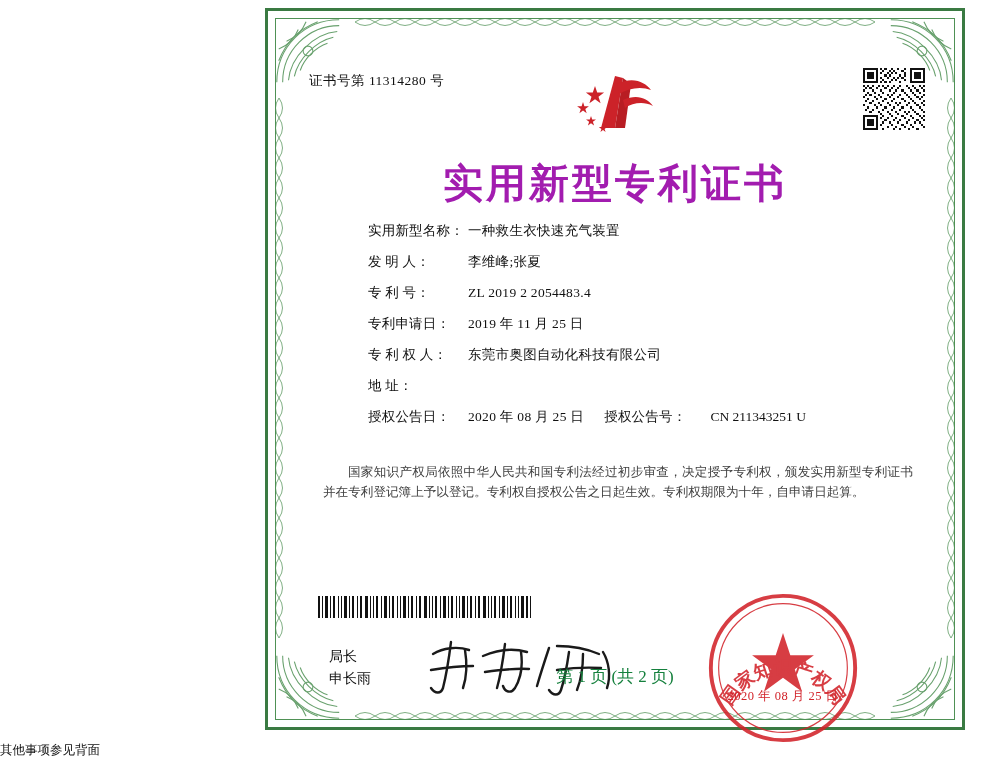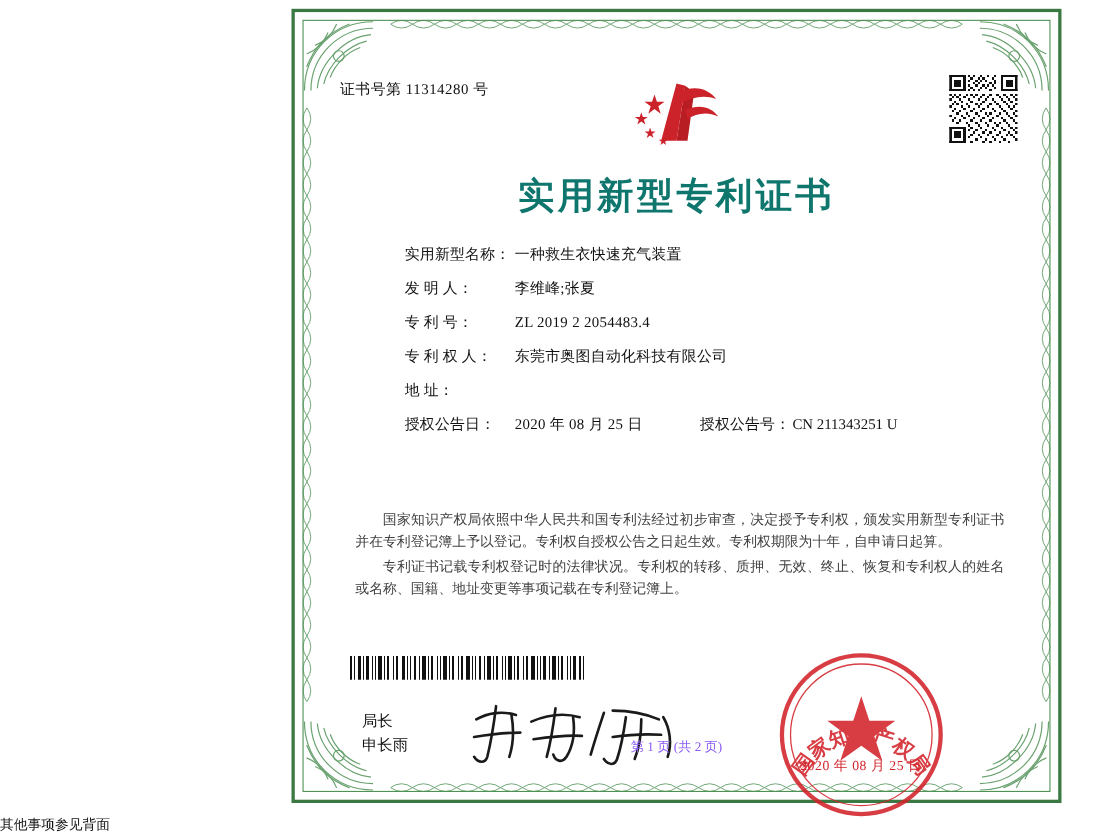--- a/index.html
+++ b/index.html
@@ -96,24 +96,24 @@
     width: 62px;
     height: 62px;
   }
 
   .title {
     position: absolute;
     left: 0;
     right: 0;
     top: 128px;
     text-align: center;
-    font-size: 33px;
+    font-size: 40px;
     font-weight: bold;
     letter-spacing: 3px;
-    color: #0f766e;
+    color: #a21caf;
     font-family: "DejaVu Serif", "Liberation Serif", serif;
   }
 
   .fields {
     position: absolute;
     left: 40px;
     right: 30px;
     top: 196px;
     font-size: 13.5px;
     line-height: 1;
@@ -136,25 +136,25 @@
     letter-spacing: 0.3px;
   }
   .field-row-dual {
     display: flex;
     align-items: baseline;
     margin-bottom: 17.5px;
     white-space: nowrap;
   }
   .dual-second-label {
     display: inline-block;
-    margin-left: 52px;
+    margin-left: 20px;
     letter-spacing: 0.2px;
   }
   .dual-second-value {
-    margin-left: 2px;
+    margin-left: 24px;
   }
 
   .paragraphs {
     position: absolute;
     left: 36px;
     right: 30px;
     top: 434px;
     font-size: 12.6px;
     line-height: 1.62;
     color: #404040;
@@ -208,22 +208,22 @@
     width: 220px;
     height: 70px;
   }
 
   .page-footer {
     position: absolute;
     left: 0;
     right: 0;
     bottom: 22px;
     text-align: center;
-    font-size: 12px;
-    color: #8b5cf6;
+    font-size: 17px;
+    color: #15803d;
   }
 
   .outside-footer {
     position: absolute;
     left: 0;
     right: 0;
     top: 742px;
     text-align: left;
     font-size: 12.5px;
     color: #111;
@@ -542,37 +542,40 @@
       </div>
       <div class="field-row">
         <span class="field-label">发 明 人：</span>
         <span class="field-value">李维峰;张夏</span>
       </div>
       <div class="field-row">
         <span class="field-label">专 利 号：</span>
         <span class="field-value">ZL 2019 2 2054483.4</span>
       </div>
       <div class="field-row">
+        <span class="field-label">专利申请日：</span>
+        <span class="field-value">2019 年 11 月 25 日</span>
+      </div>
+      <div class="field-row">
         <span class="field-label">专 利 权 人：</span>
         <span class="field-value">东莞市奥图自动化科技有限公司</span>
       </div>
       <div class="field-row">
         <span class="field-label">地        址：</span>
       </div>
       <div class="field-row-dual">
         <span class="field-label">授权公告日：</span>
         <span class="field-value">2020 年 08 月 25 日</span>
         <span class="dual-second-label">授权公告号：</span>
         <span class="dual-second-value">CN 211343251 U</span>
       </div>
     </div>
 
     <div class="paragraphs">
       <p>国家知识产权局依照中华人民共和国专利法经过初步审查，决定授予专利权，颁发实用新型专利证书并在专利登记簿上予以登记。专利权自授权公告之日起生效。专利权期限为十年，自申请日起算。</p>
-      <p>专利证书记载专利权登记时的法律状况。专利权的转移、质押、无效、终止、恢复和专利权人的姓名或名称、国籍、地址变更等事项记载在专利登记簿上。</p>
     </div>
 
     <svg class="barcode" viewBox="0 0 215 22" preserveAspectRatio="none" shape-rendering="crispEdges">
       <rect width="215" height="22" fill="#ffffff"></rect>
       <g fill="#111111">
         <rect x="1" y="0" width="2" height="22"></rect>
           <rect x="5" y="0" width="1" height="22"></rect>
         <rect x="8" y="0" width="3" height="22"></rect>
           <rect x="13" y="0" width="1" height="22"></rect>
         <rect x="16" y="0" width="2" height="22"></rect>

